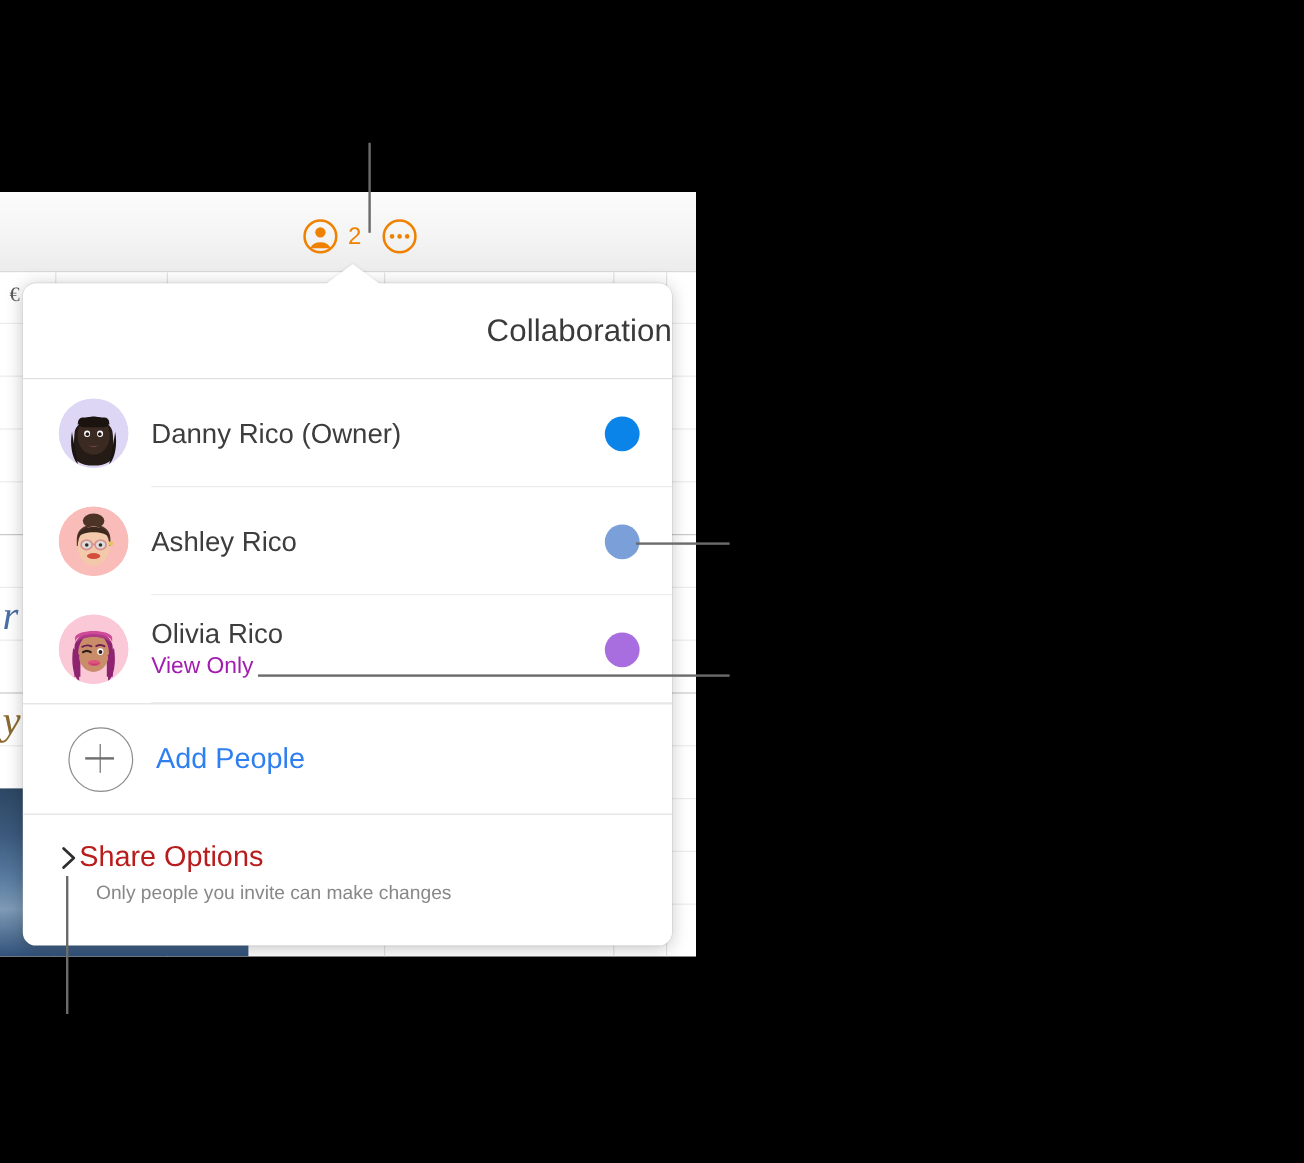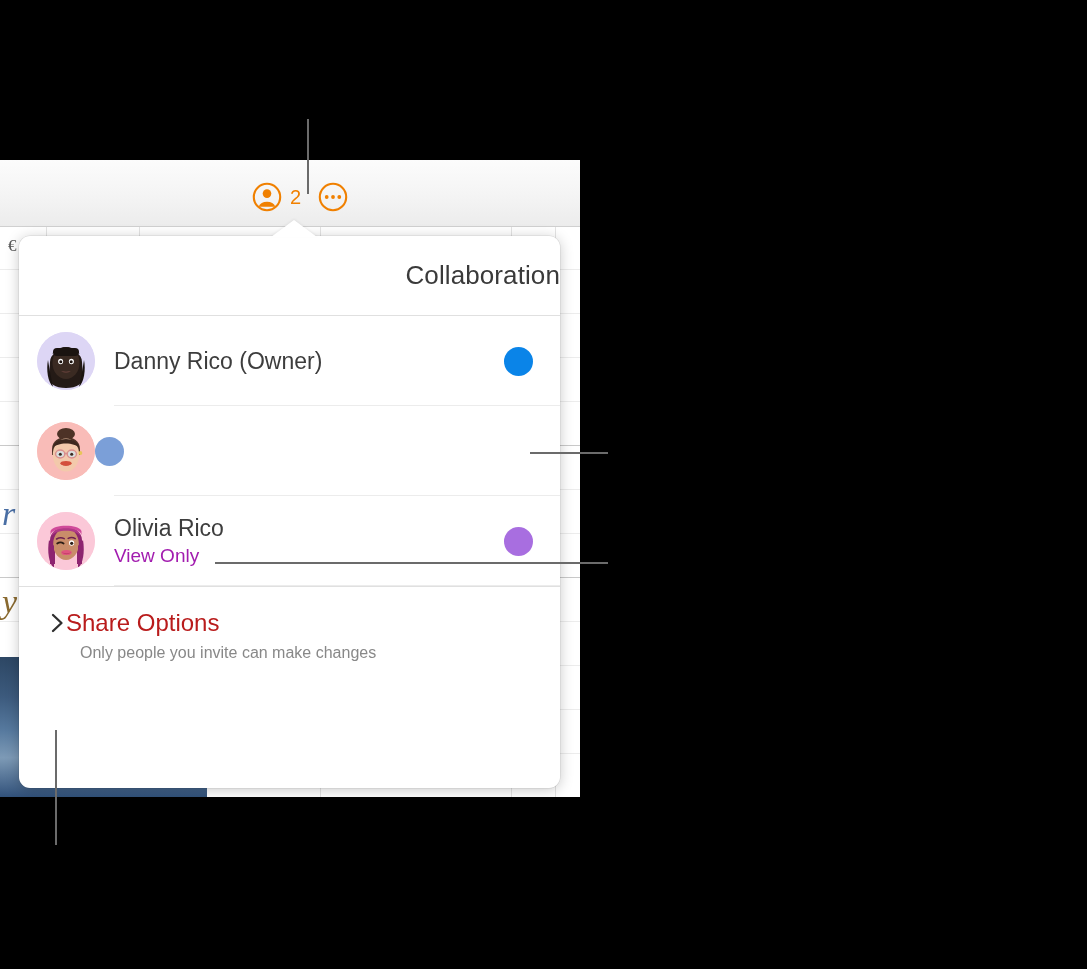--- a/index.html
+++ b/index.html
@@ -179,20 +179,21 @@
   .status-dot {
     width: 29px;
     height: 29px;
     border-radius: 50%;
     margin-right: 27px;
     flex: 0 0 29px;
   }
 
   #participants {
     border-bottom: 1px solid #e0e0e0;
+    padding-left: 12px;
   }
 
   #add-people-row {
     height: 91px;
     display: flex;
     align-items: center;
     padding-left: 38px;
     border-bottom: 1px solid #e0e0e0;
     cursor: pointer;
   }
@@ -359,20 +360,23 @@
           <line x1="27.8" y1="31.6" x2="30.2" y2="31.6" stroke="#d89090" stroke-width="1.5"></line>
           <ellipse cx="23.2" cy="32" rx="3.8" ry="3.1" fill="#cfe3ef" opacity="0.75"></ellipse>
           <ellipse cx="34.8" cy="32" rx="3.8" ry="3.1" fill="#cfe3ef" opacity="0.75"></ellipse>
           <circle cx="23.3" cy="32.2" r="1.5" fill="#3a2a20"></circle>
           <circle cx="34.7" cy="32.2" r="1.5" fill="#3a2a20"></circle>
           <path d="M23 41.5 Q29 46 35 41.5 Q29 44 23 41.5 Z" fill="#c74a3a"></path>
           <ellipse cx="29" cy="41.3" rx="5.6" ry="2.4" fill="#d4503c"></ellipse>
           <circle cx="43.4" cy="31" r="1.9" fill="#e8c55a"></circle>
         </svg>
       </div>
+      <div class="person-text">
+        <div class="person-name">Ashley Rico</div>
+      </div>
       <div class="status-dot" style="background:#7b9fd8;"></div>
       <div class="sep"></div>
     </div>
 
     <div class="person-row">
       <div class="avatar" style="background:#fbc8d8;">
         <svg width="58" height="58" viewBox="0 0 58 58">
           <circle cx="29" cy="29" r="29" fill="#fbc8d8"></circle>
           <path d="M13 28 C13 12 45 12 45 28 L45 52 L40 52 L40 34 L18 34 L18 52 L13 52 Z" fill="#8e2470"></path>
           <ellipse cx="29" cy="32" rx="12.8" ry="16" fill="#c98d6a"></ellipse>
@@ -391,20 +395,24 @@
       </div>
       <div class="person-text">
         <div class="person-name">Olivia Rico</div>
         <div class="person-sub">View Only</div>
       </div>
       <div class="status-dot" style="background:#a86ee0;"></div>
       <div class="sep"></div>
     </div>
   </div>
 
+  <div id="add-people-row">
+    <div id="plus-circle"></div>
+    <div id="add-people-label">Add People</div>
+  </div>
 
   <div id="share-options-block">
     <div id="share-options-head">
       <span id="share-chevron">
         <svg width="16" height="22" viewBox="0 0 16 22">
           <path d="M3 3 L11.5 11 L3 19" fill="none" stroke="#2e2e2e" stroke-width="2.3" stroke-linecap="round" stroke-linejoin="round"></path>
         </svg>
       </span>
       <span id="share-options-title">Share Options</span>
     </div>

